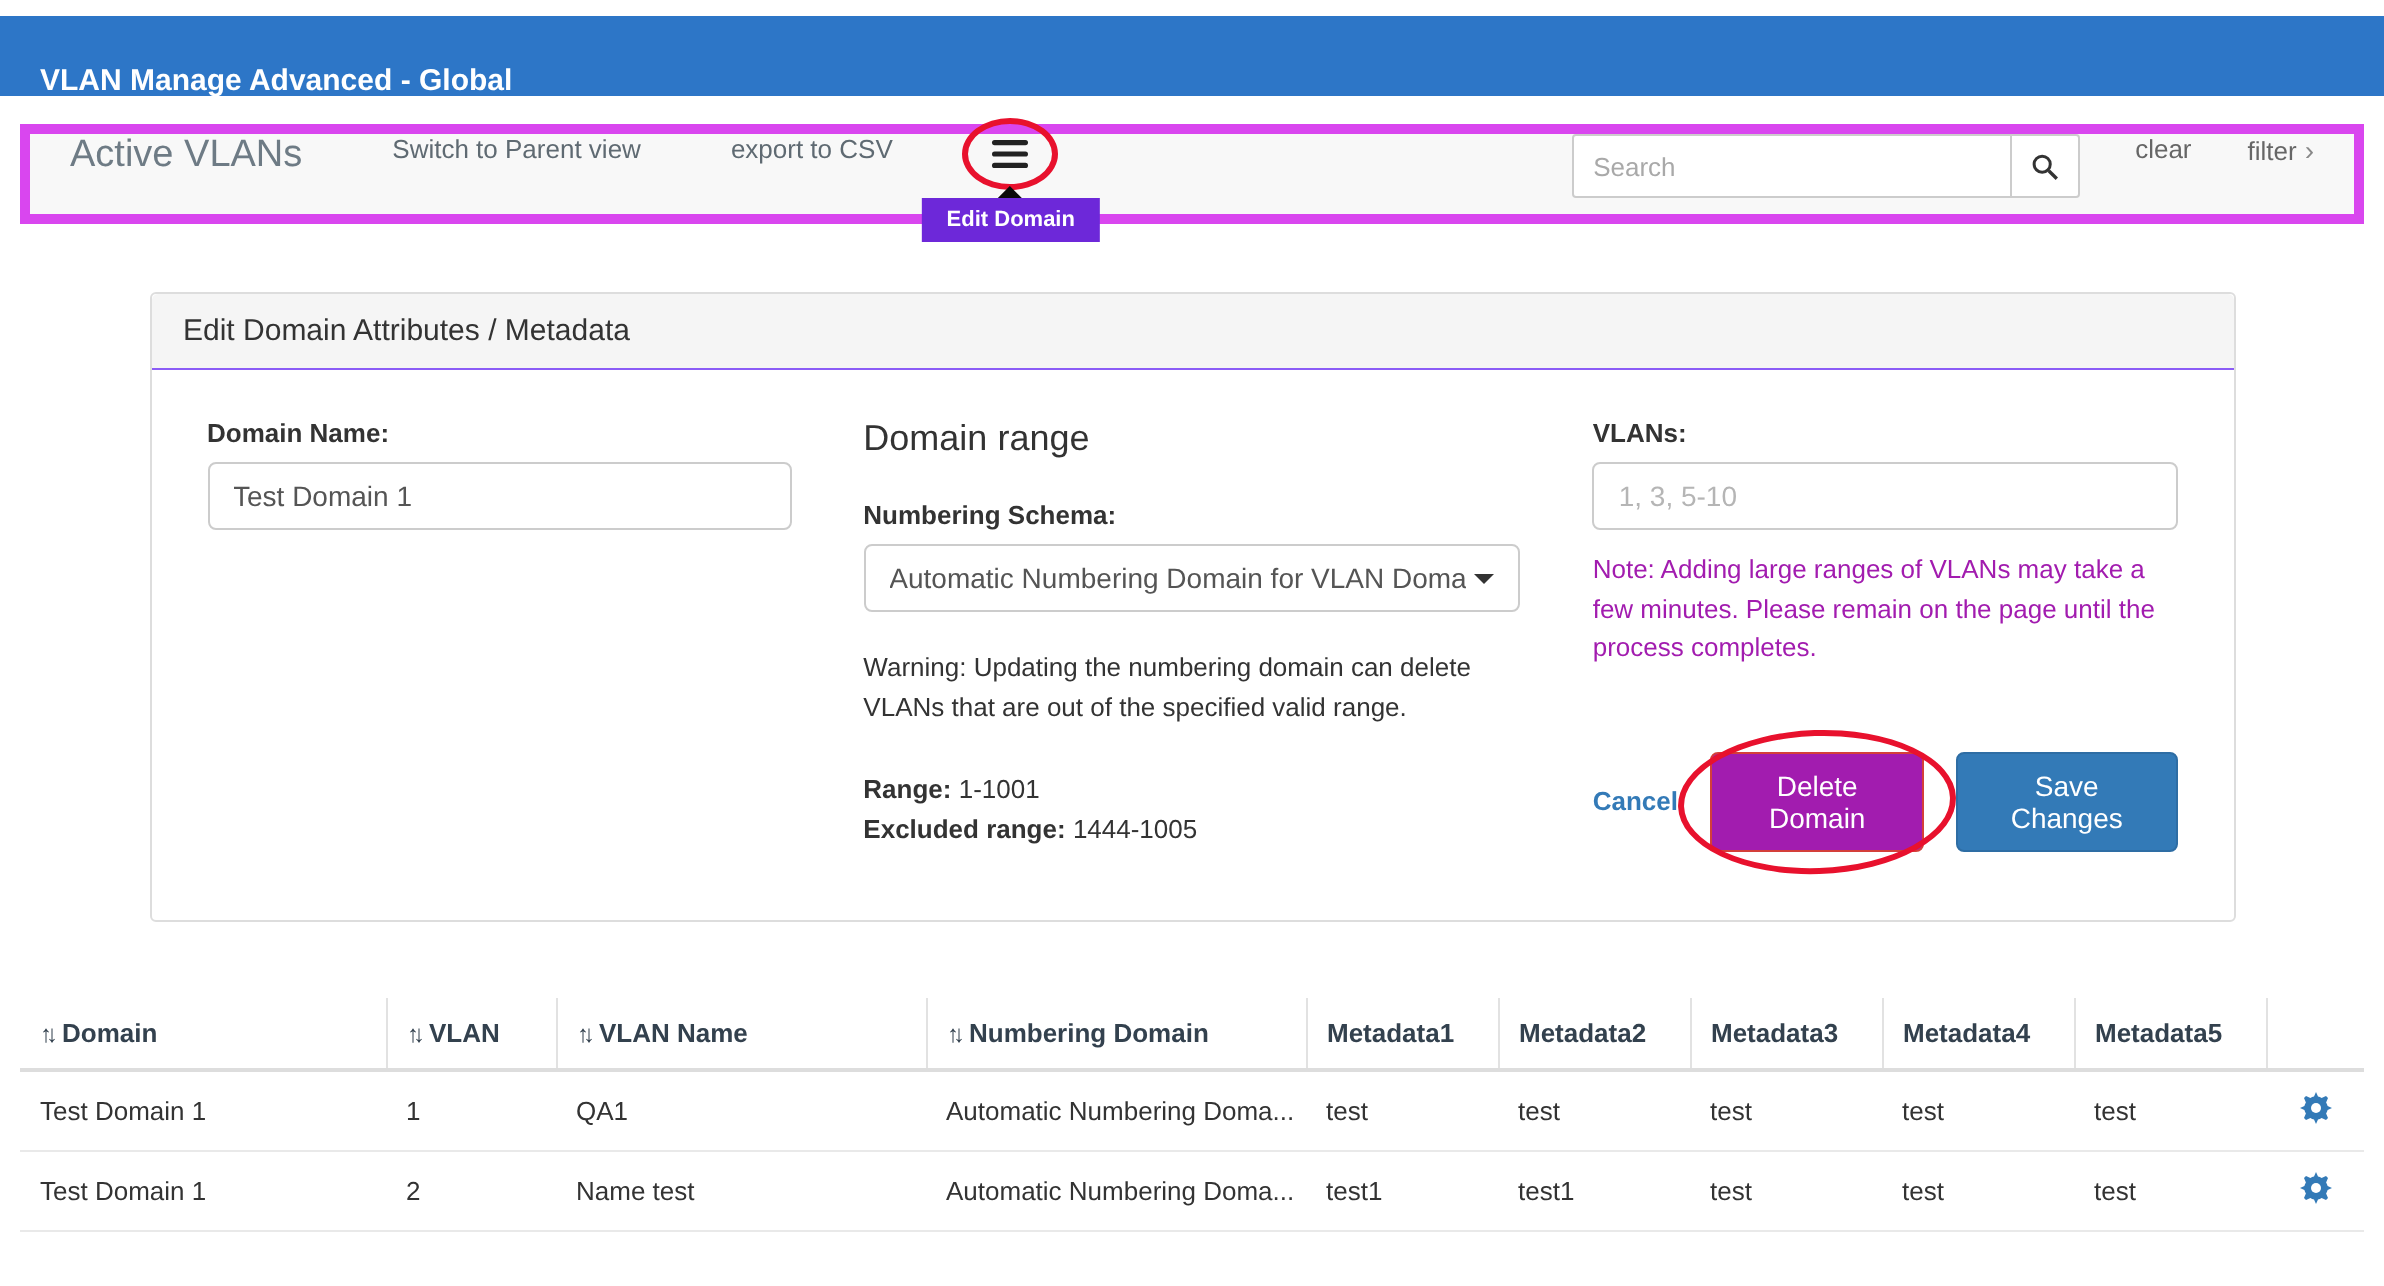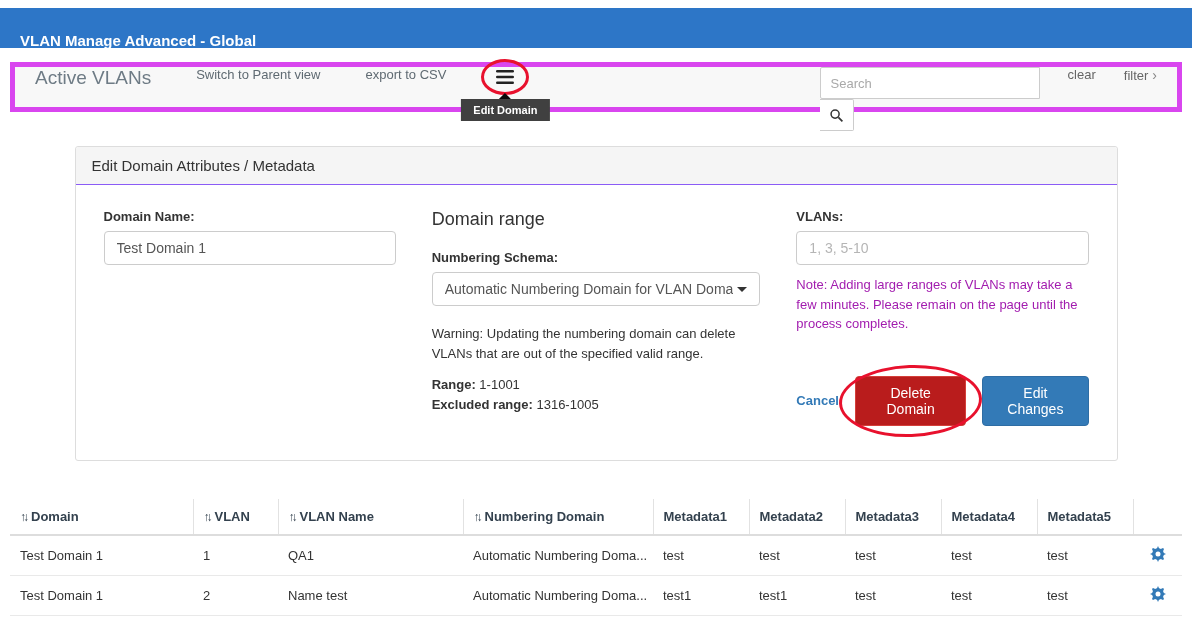--- a/index.html
+++ b/index.html
@@ -24,29 +24,29 @@
   .toolbar .vlans-title { font-size: 19px; color: #6e7b85; }
   .toolbar a.plain-link { font-size: 13px; color: #5f6a72; text-decoration: none; margin-left: 45px; cursor: pointer; }
   .menu-wrap { position: relative; margin-left: 48px; width: 22px; height: 20px; }
   .menu-icon { display: block; cursor: pointer; }
   .annot-circle {
     position: absolute; top: -8px; left: -13px; width: 48px; height: 36px;
     border: 3px solid #e8112d; border-radius: 50%; pointer-events: none;
   }
   .tooltip {
     position: absolute; top: calc(100% + 12px); left: 50%; transform: translateX(-50%);
-    background: #404040; color: #fff; font-size: 11px; font-weight: bold;
+    background: #6d28d9; color: #fff; font-size: 11px; font-weight: bold;
     padding: 5px 12px; white-space: nowrap; z-index: 20;
   }
   .tooltip .tip-arrow {
     position: absolute; top: -6px; left: 50%; transform: translateX(-50%);
     width: 0; height: 0; border-left: 6px solid transparent;
     border-right: 6px solid transparent; border-bottom: 6px solid #0a0a0a;
   }
-  .search-group { margin-left: auto; display: flex; flex-direction: column; }
+  .search-group { margin-left: auto; display: flex; }
   .search-group input {
     width: 220px; height: 32px; border: 1px solid #ccc; border-radius: 2px 0 0 2px;
     padding: 6px 10px; font-size: 13px; color: #555; font-family: inherit; outline: none;
   }
   .search-group input::placeholder { color: #a9a9a9; }
   .search-btn {
     width: 34px; height: 32px; background: #fff; border: 1px solid #ccc; border-left: none;
     display: flex; align-items: center; justify-content: center; cursor: pointer; border-radius: 0 2px 2px 0;
   }
   .toolbar .aux-link { font-size: 13px; color: #666; margin-left: 28px; cursor: pointer; text-decoration: none; }
@@ -67,28 +67,28 @@
   .field-label { display: block; font-size: 13px; font-weight: bold; margin-bottom: 7px; color: #333; }
   .text-input, .select-box {
     width: 100%; height: 34px; border: 1px solid #ccc; border-radius: 4px;
     padding: 6px 12px; font-size: 14px; color: #555; font-family: inherit; background: #fff;
   }
   .text-input::placeholder { color: #b5b5b5; }
   .select-box { display: flex; align-items: center; cursor: pointer; }
   .select-box .sel-text { flex: 1; white-space: nowrap; overflow: hidden; }
   .caret-down { width: 0; height: 0; border-left: 5px solid transparent; border-right: 5px solid transparent; border-top: 5px solid #333; margin-left: 4px; flex: none; }
   .warn-text { margin-top: 18px; font-size: 13px; line-height: 1.5; color: #333; }
-  .range-line { margin-top: 14px; font-size: 13px; }
+  .range-line { margin-top: 24px; font-size: 13px; }
   .range-line + .range-line { margin-top: 5px; }
   .range-line b { font-weight: bold; }
   .note-text { margin-top: 10px; font-size: 13px; line-height: 1.5; color: #a21caf; }
   .actions { margin-top: 42px; display: flex; align-items: center; justify-content: flex-end; gap: 16px; }
   .cancel-link { color: #337ab7; font-size: 13px; text-decoration: none; cursor: pointer; font-weight: bold; }
   .btn { border-radius: 4px; font-size: 14px; padding: 8px 14px; color: #fff; cursor: pointer; font-family: inherit; }
-  .btn-danger { background: #b91c1c; border: 1px solid #d43f3a; }
+  .btn-danger { background: #a21caf; border: 1px solid #d43f3a; }
   .btn-primary { background: #337ab7; border: 1px solid #2e6da4; }
   .delete-wrap { position: relative; display: inline-block; }
   .annot-ellipse {
     position: absolute; top: -11px; bottom: -11px; left: -16px; right: -16px;
     border: 3px solid #e8112d; border-radius: 50%; transform: rotate(-2deg); pointer-events: none;
   }
 
   
   table.vlan-table { margin: 38px 10px 0; width: 1172px; border-collapse: collapse; table-layout: fixed; }
   .vlan-table th {
@@ -156,35 +156,35 @@
 
     <div class="pcol">
       <h3>Domain range</h3>
       <label class="field-label">Numbering Schema:</label>
       <div class="select-box">
         <span class="sel-text">Automatic Numbering Domain for VLAN Doma</span>
         <span class="caret-down"></span>
       </div>
       <div class="warn-text">Warning: Updating the numbering domain can delete VLANs that are out of the specified valid range.</div>
       <div class="range-line"><b>Range:</b> <span>1-1001</span></div>
-      <div class="range-line"><b>Excluded range:</b> <span>1316-1005</span></div>
+      <div class="range-line"><b>Excluded range:</b> <span>1444-1005</span></div>
     </div>
 
     <div class="pcol">
       <label class="field-label">VLANs:</label>
       <input class="text-input" type="text" placeholder="1, 3, 5-10" style="">
       <div class="note-text">Note: Adding large ranges of VLANs may take a few minutes. Please remain on the page until the process completes.</div>
 
       <div class="actions">
         <a class="cancel-link">Cancel</a>
         <span class="delete-wrap">
           <button class="btn btn-danger">Delete Domain</button>
           <span class="annot-ellipse"></span>
         </span>
-        <button class="btn btn-primary">Edit Changes</button>
+        <button class="btn btn-primary">Save Changes</button>
       </div>
     </div>
 
   </div>
 </div>
 
 <table class="vlan-table">
   <colgroup>
     <col style="width:183px">
       <col style="width:85px">

